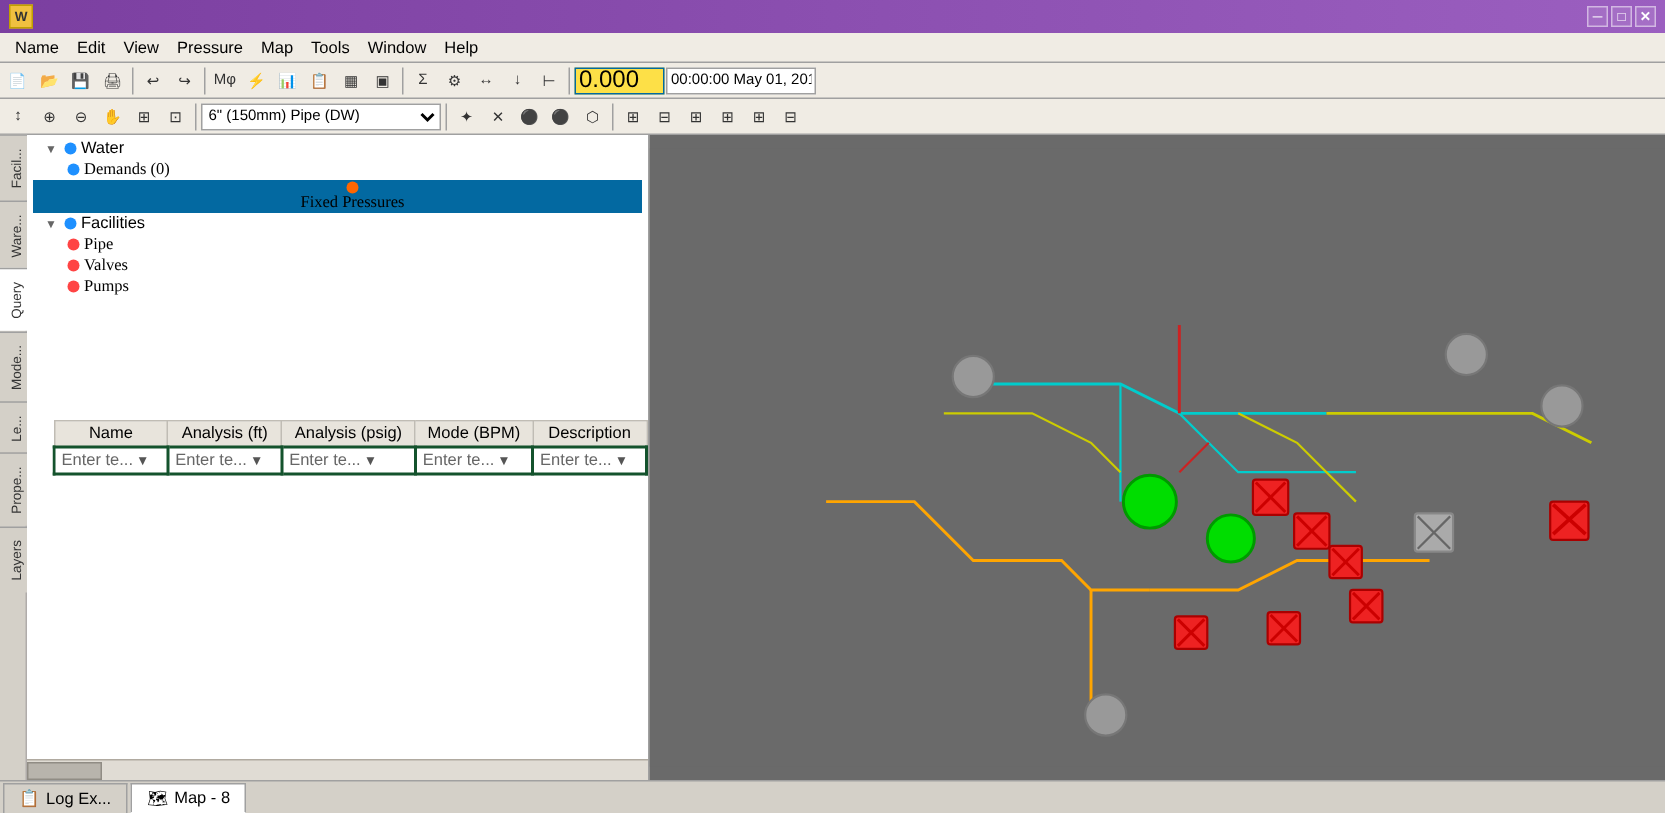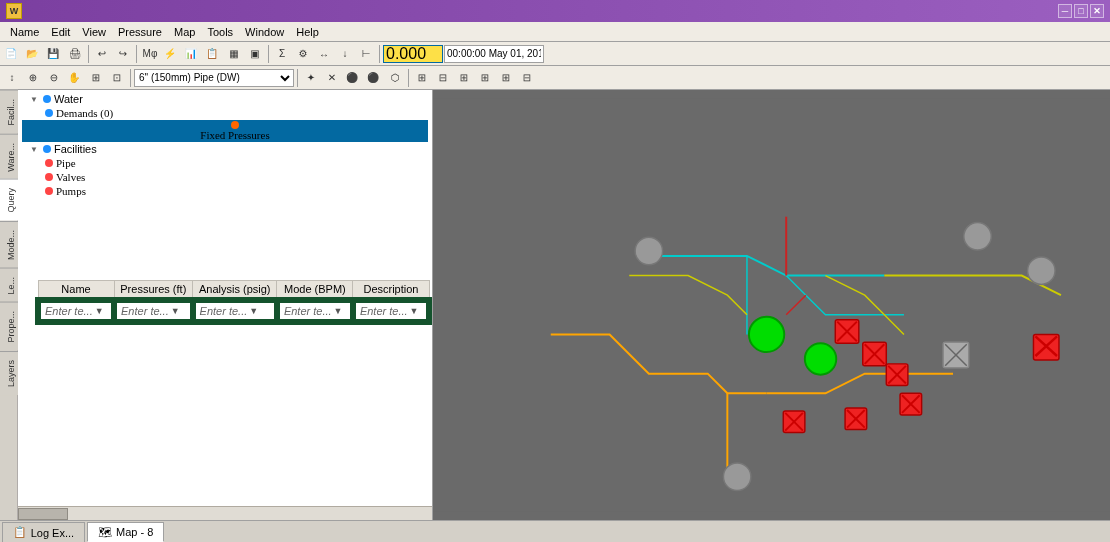--- a/index.html
+++ b/index.html
@@ -113,24 +113,23 @@
     }
     .data-table th {
       background: #e8e4dc;
       border: 1px solid #c0bcb4;
       padding: 2px 4px;
       text-align: center;
       font-weight: normal;
       white-space: nowrap;
     }
     .data-table td {
-      border: 6px solid #14532d;
+      border: 2px solid #14532d;
       padding: 2px 4px;
       color: #666;
-      font-style: italic;
     }
     .data-table .input-cell {
       display: flex; align-items: center; gap: 2px;
     }
     .filter-icon { font-size: 9px; color: #555; cursor: pointer; }
 
     
     .map-area {
       flex: 1;
       background: #6a6a6a;
@@ -360,21 +359,21 @@
 
       </div>
     </div>
 
     <div class="table-area">
       <table class="data-table">
         <thead>
           <tr>
             <th>Name</th>
             <th>
-              <span>Pressures (ft)</span>
+              <span>Analysis (ft)</span>
             </th>
             <th>
               <span>Analysis (psig)</span>
             </th>
             <th>
               <span>Mode (BPM)</span>
             </th>
             <th>Description</th>
           </tr>
         </thead>

